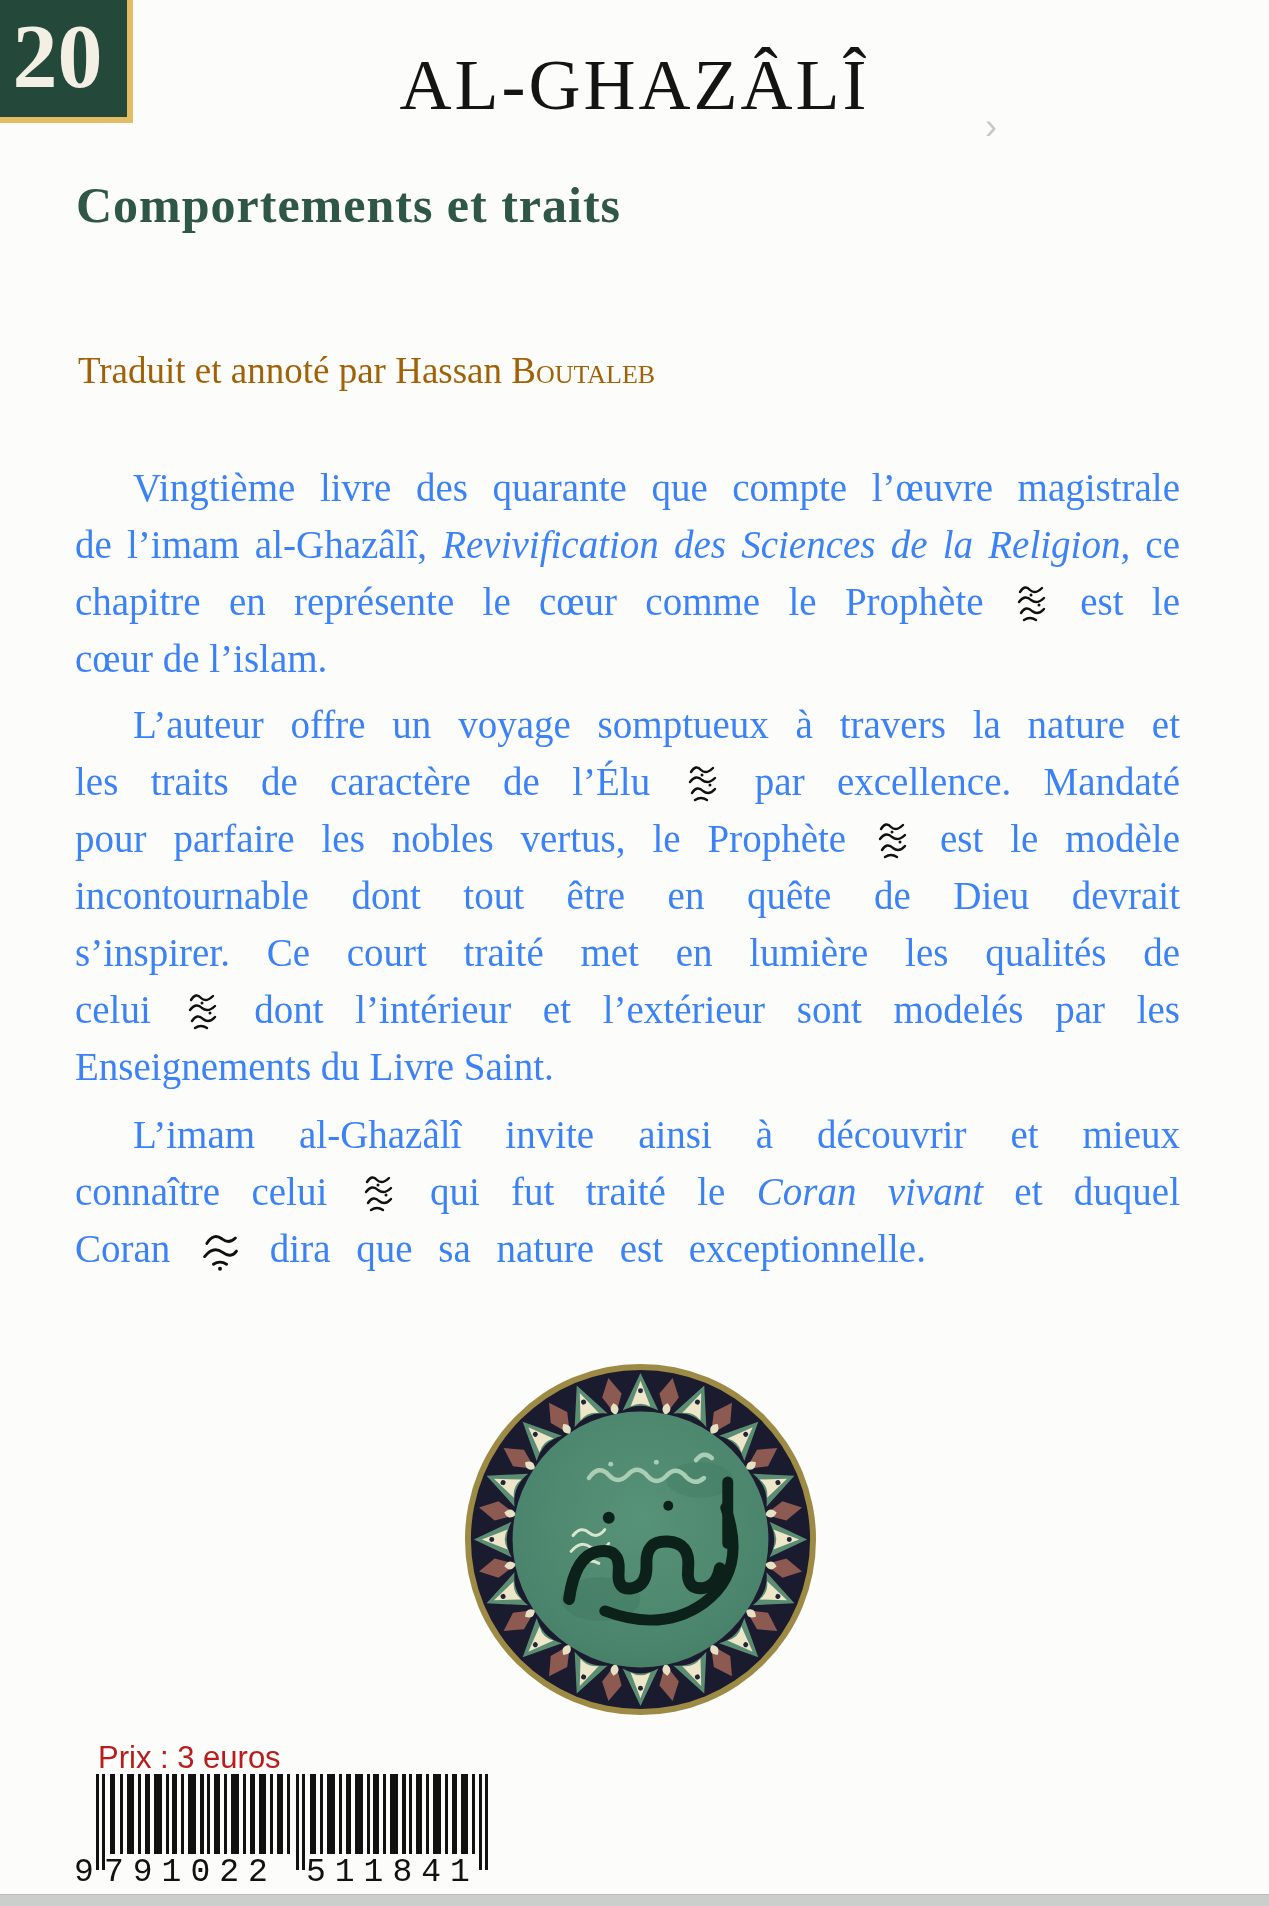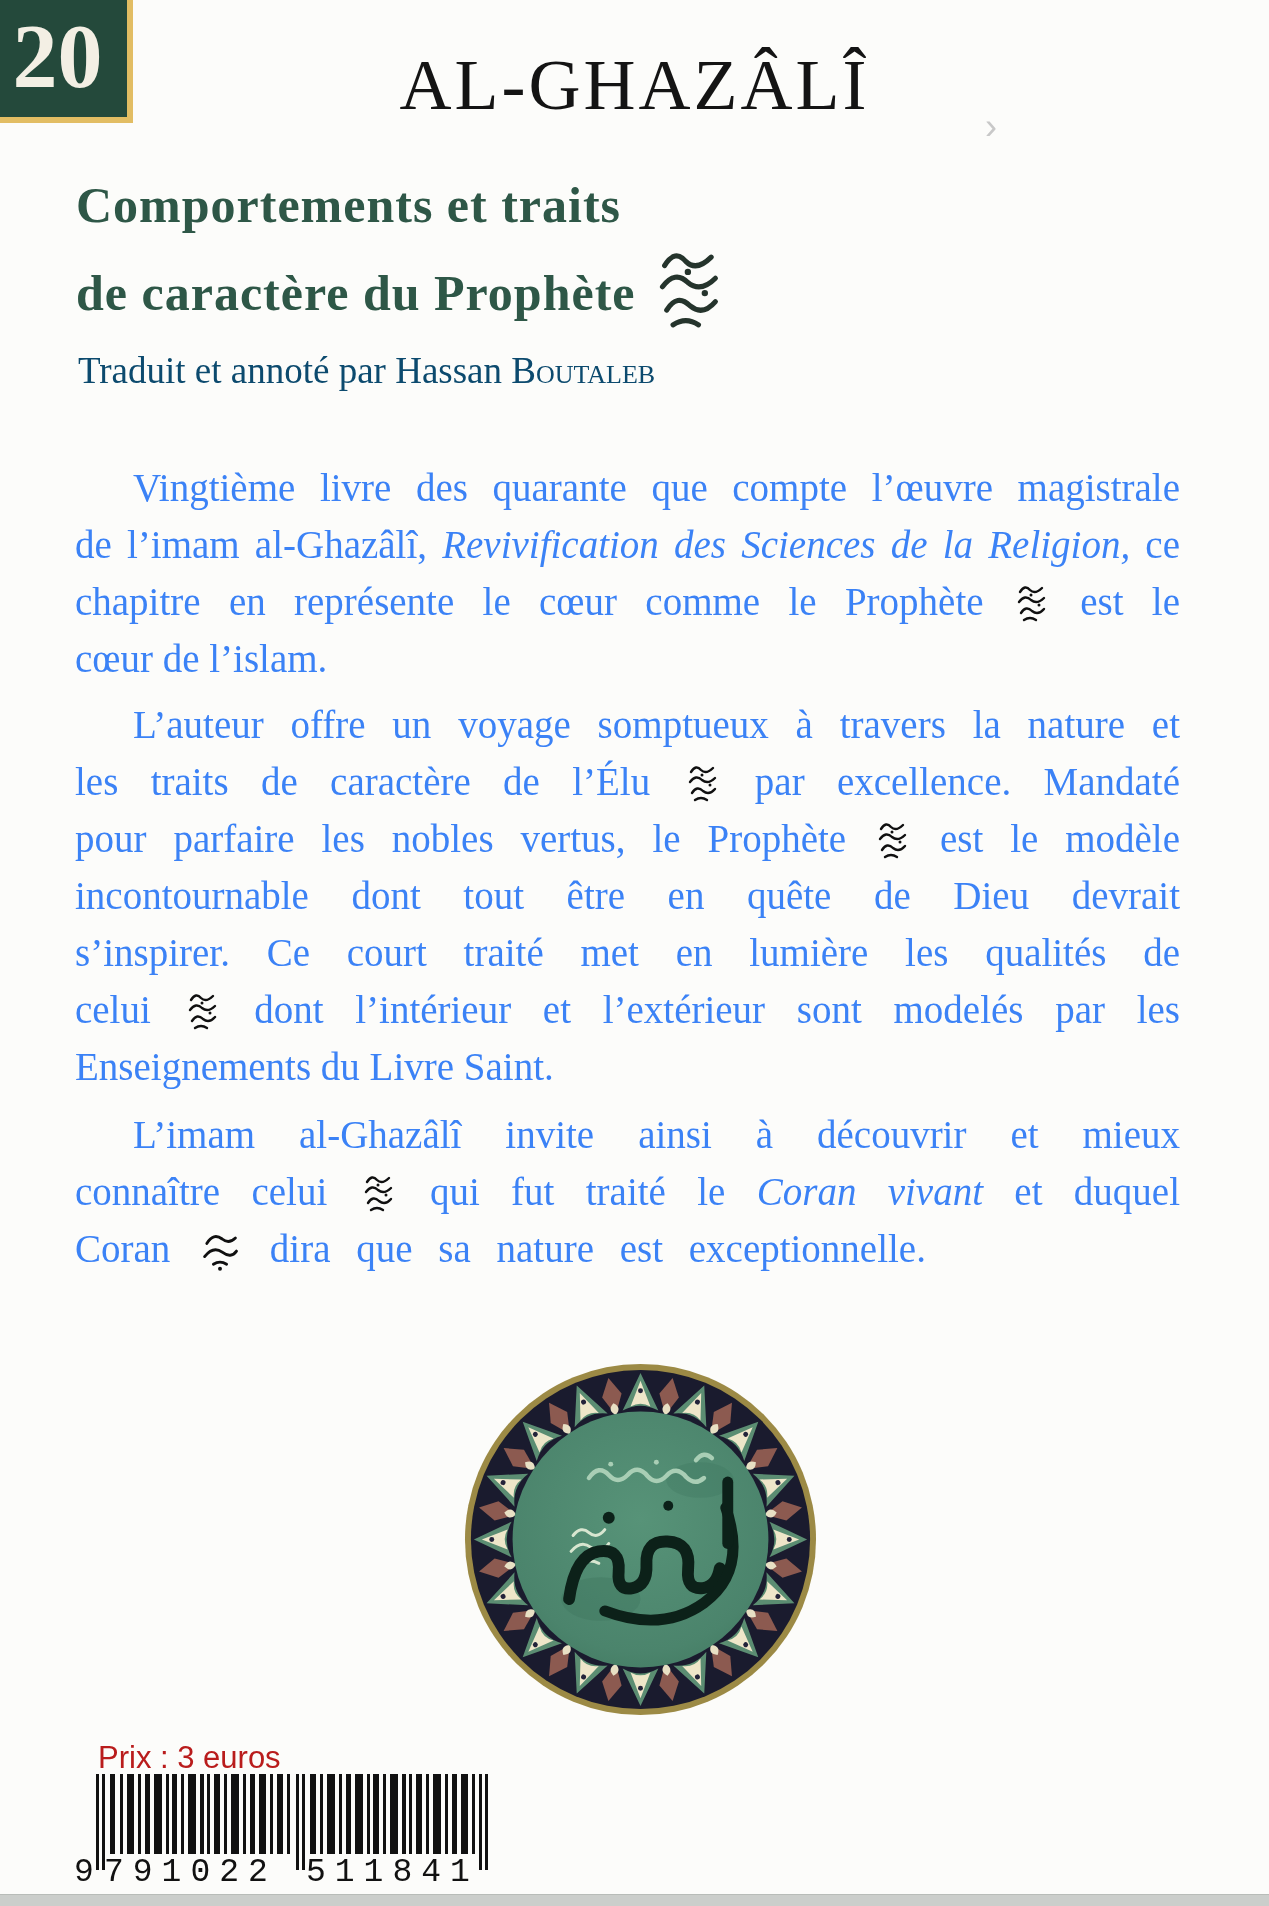--- a/index.html
+++ b/index.html
@@ -12,21 +12,21 @@
          display:flex;align-items:center;justify-content:center;text-align:right;}
   .badge span{font-size:90px;font-weight:bold;color:#f3efe4;line-height:1;transform:translate(-6px,-2px);}
 
   .author{position:absolute;left:0;right:0;top:44px;text-align:center;
           font-size:72px;letter-spacing:3px;color:#141414;}
 
   .title{position:absolute;left:76px;top:168px;font-weight:bold;font-size:50px;
          line-height:74px;color:#2e5747;letter-spacing:1px;}
   .title .trow{white-space:nowrap;}
 
-  .translator{position:absolute;left:78px;top:349px;font-size:37px;color:#0c4a6e;}
+  .translator{position:absolute;left:78px;top:349px;font-size:37px;color:#a16207;}
   .translator .sc{font-variant:small-caps;}
 
   .para{position:absolute;left:75px;width:1105px;font-size:39px;line-height:57px;color:#3b82f6;}
   .bline{text-align:justify;text-align-last:justify;height:57px;}
   .bline.first{padding-left:58px;}
   .bline.last{text-align-last:left;}
   .bline.wide{word-spacing:16px;}
   .it{font-style:italic;}
 
   
@@ -88,23 +88,20 @@
   <div class="badge">
     <span>20</span>
   </div>
 
   <div class="artifact">›</div>
 
   <div class="author">AL-GHAZÂLÎ</div>
 
   <div class="title">
     <div class="trow">Comportements et traits</div>
-    <div class="trow"><span>de caractère du Prophète</span><svg class="saw-big">
-          <use href="#cal-saw" class="calsvg"></use>
-        </svg></div>
   </div>
 
   <div class="translator"><span>Traduit et annoté par Hassan </span><span class="sc">Boutaleb</span></div>
 
   <div class="para" style="top:459px">
     <div class="bline first"><span>Vingtième livre des quarante que compte l’œuvre magistrale</span></div>
     <div class="bline"><span>de l’imam al-Ghazâlî, </span><span class="it">Revivification des Sciences de la Religion,</span><span> ce</span></div>
     <div class="bline"><span>chapitre en représente le cœur comme le Prophète </span><svg class="saw">
           <use href="#cal-saw" class="calsvg"></use>
         </svg><span> est le</span></div>

